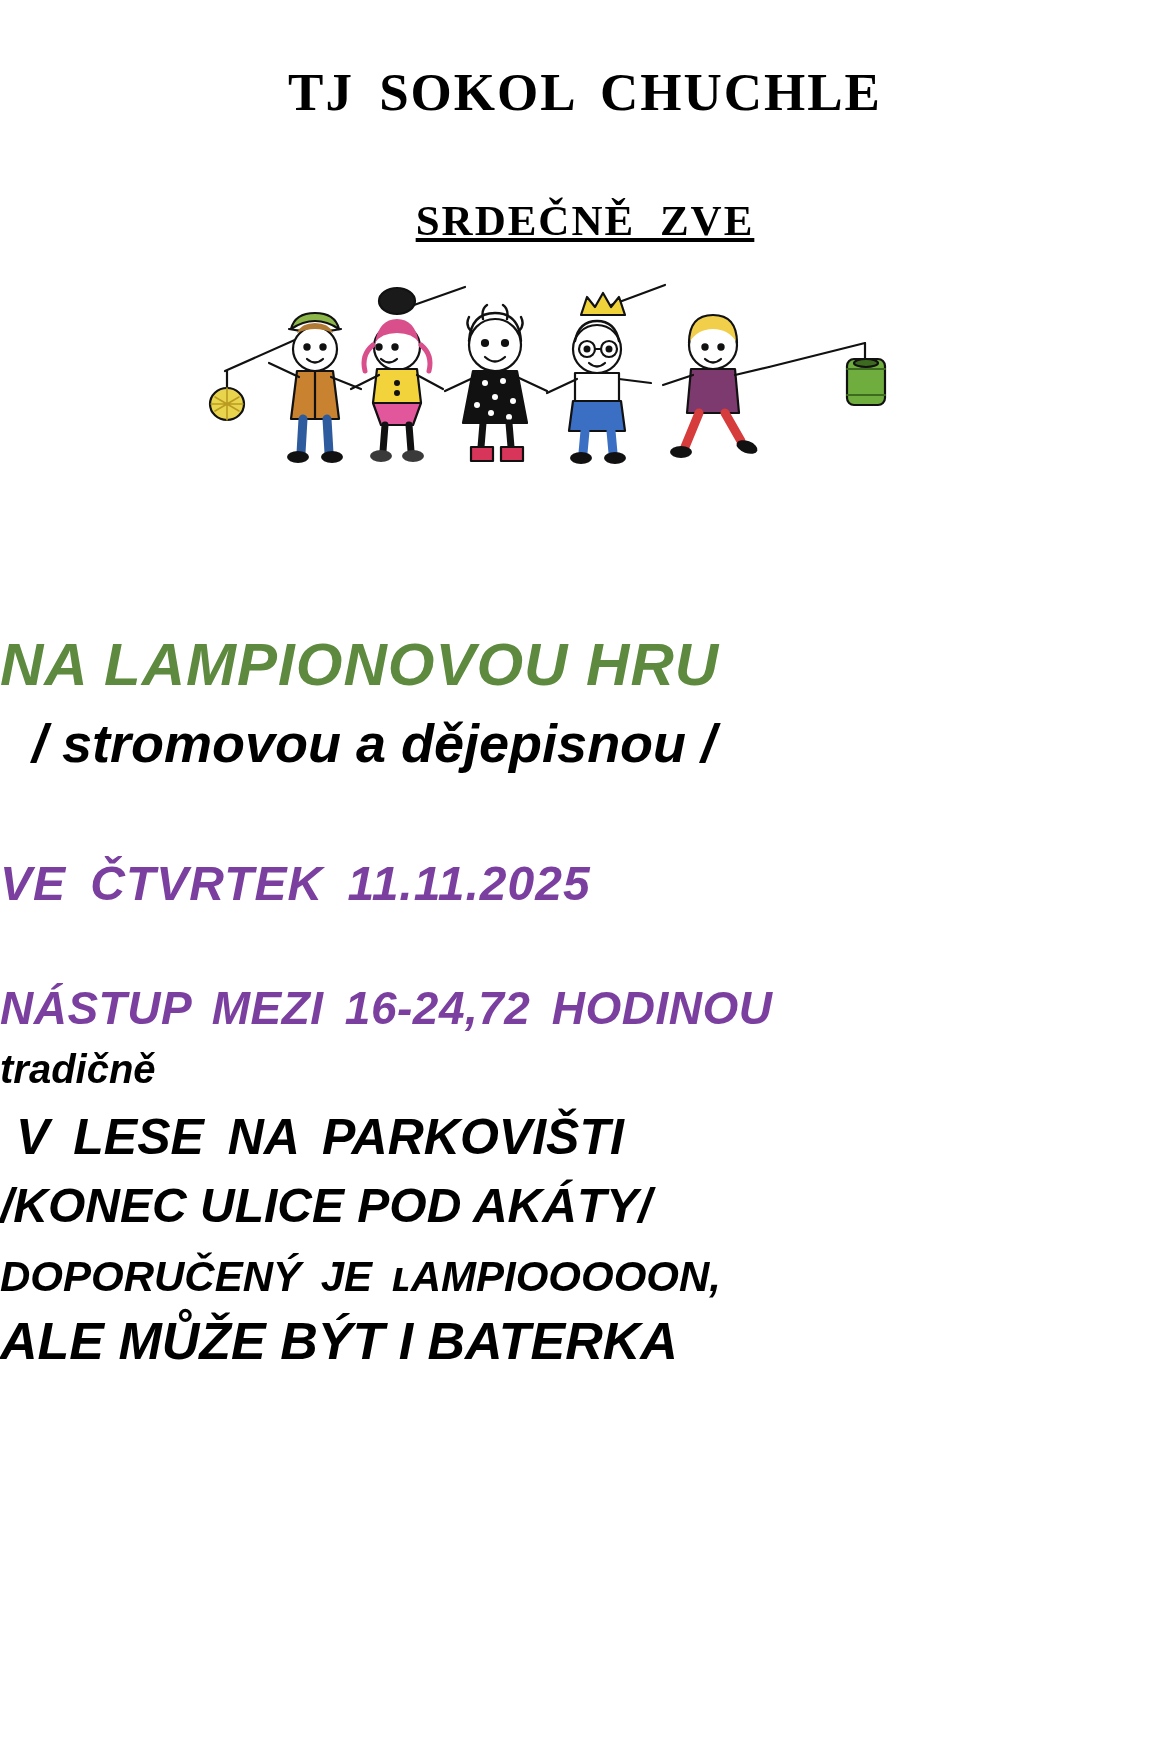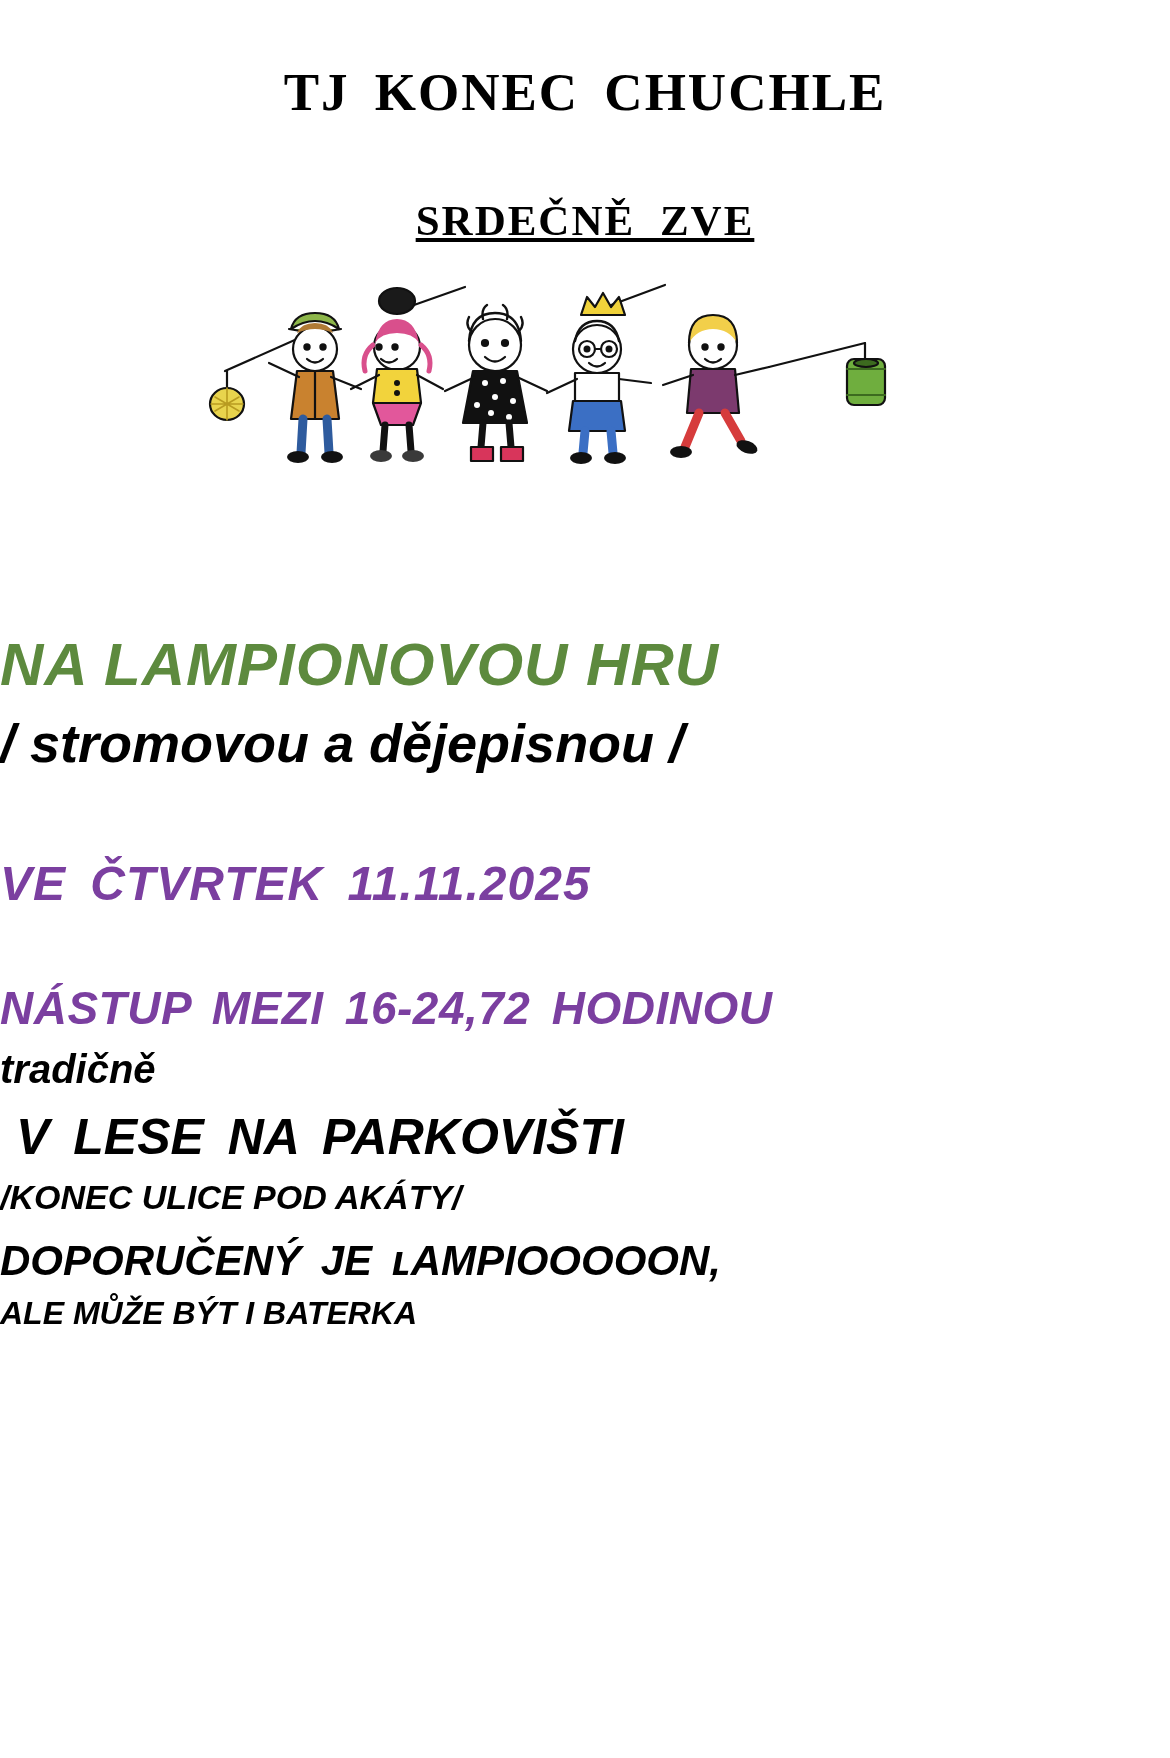--- a/index.html
+++ b/index.html
@@ -62,20 +62,21 @@
     letter-spacing: 1px;
     line-height: 1.12;
     margin: 0;
   }
   .subhead {
     font-size: 54px;
     font-weight: bold;
     color: #000000;
     line-height: 1.15;
     margin: 14px 0 0 0;
+    padding-left: 32px;
   }
   .place {
     font-size: 45px;
     font-weight: bold;
     color: #5d8a3e;
     word-spacing: 12px;
     letter-spacing: 1px;
     margin: 14px 0 0 0;
   }
   .date {
@@ -101,45 +102,45 @@
     margin: 12px 0 0 0;
   }
   .meet1 {
     font-size: 50px;
     font-weight: bold;
     color: #000000;
     word-spacing: 10px;
     margin: 16px 0 0 16px;
   }
   .meet2 {
-    font-size: 34px;
+    font-size: 48px;
     font-weight: bold;
     color: #000;
     margin: 12px 0 0 0;
   }
   .note1 {
     font-size: 42px;
     font-weight: bold;
     color: #000;
     word-spacing: 8px;
     margin: 20px 0 0 0;
   }
   .note2 {
-    font-size: 32px;
+    font-size: 52px;
     font-weight: bold;
     color: #000;
     margin: 10px 0 0 0;
   }
 </style>
 </head>
 <body>
 
 <div class="poster">
 
-  <h1 class="org-title">TJ  KONEC  CHUCHLE</h1>
+  <h1 class="org-title">TJ  SOKOL  CHUCHLE</h1>
 
   <div class="invite-line">SRDEČNĚ   ZVE</div>
 
   <div class="art">
     <svg viewBox="0 0 840 210" width="840" height="210" xmlns="http://www.w3.org/2000/svg">
       <g stroke="#111" stroke-width="2.2" fill="none" stroke-linecap="round" stroke-linejoin="round">
 
         <line x1="60" y1="100" x2="150" y2="60"></line>
         <line x1="62" y1="100" x2="62" y2="118"></line>
         <ellipse cx="62" cy="133" rx="17" ry="16" fill="#e8d44d"></ellipse>

